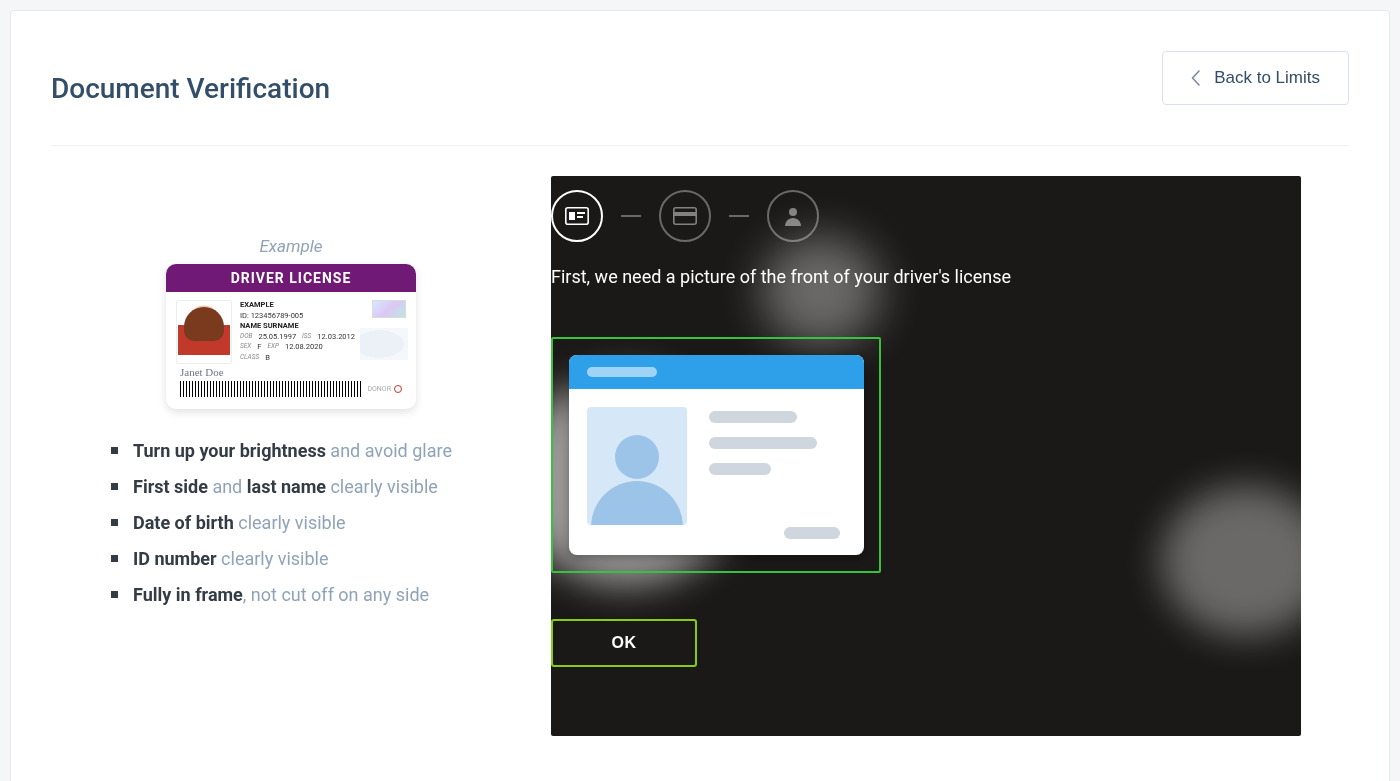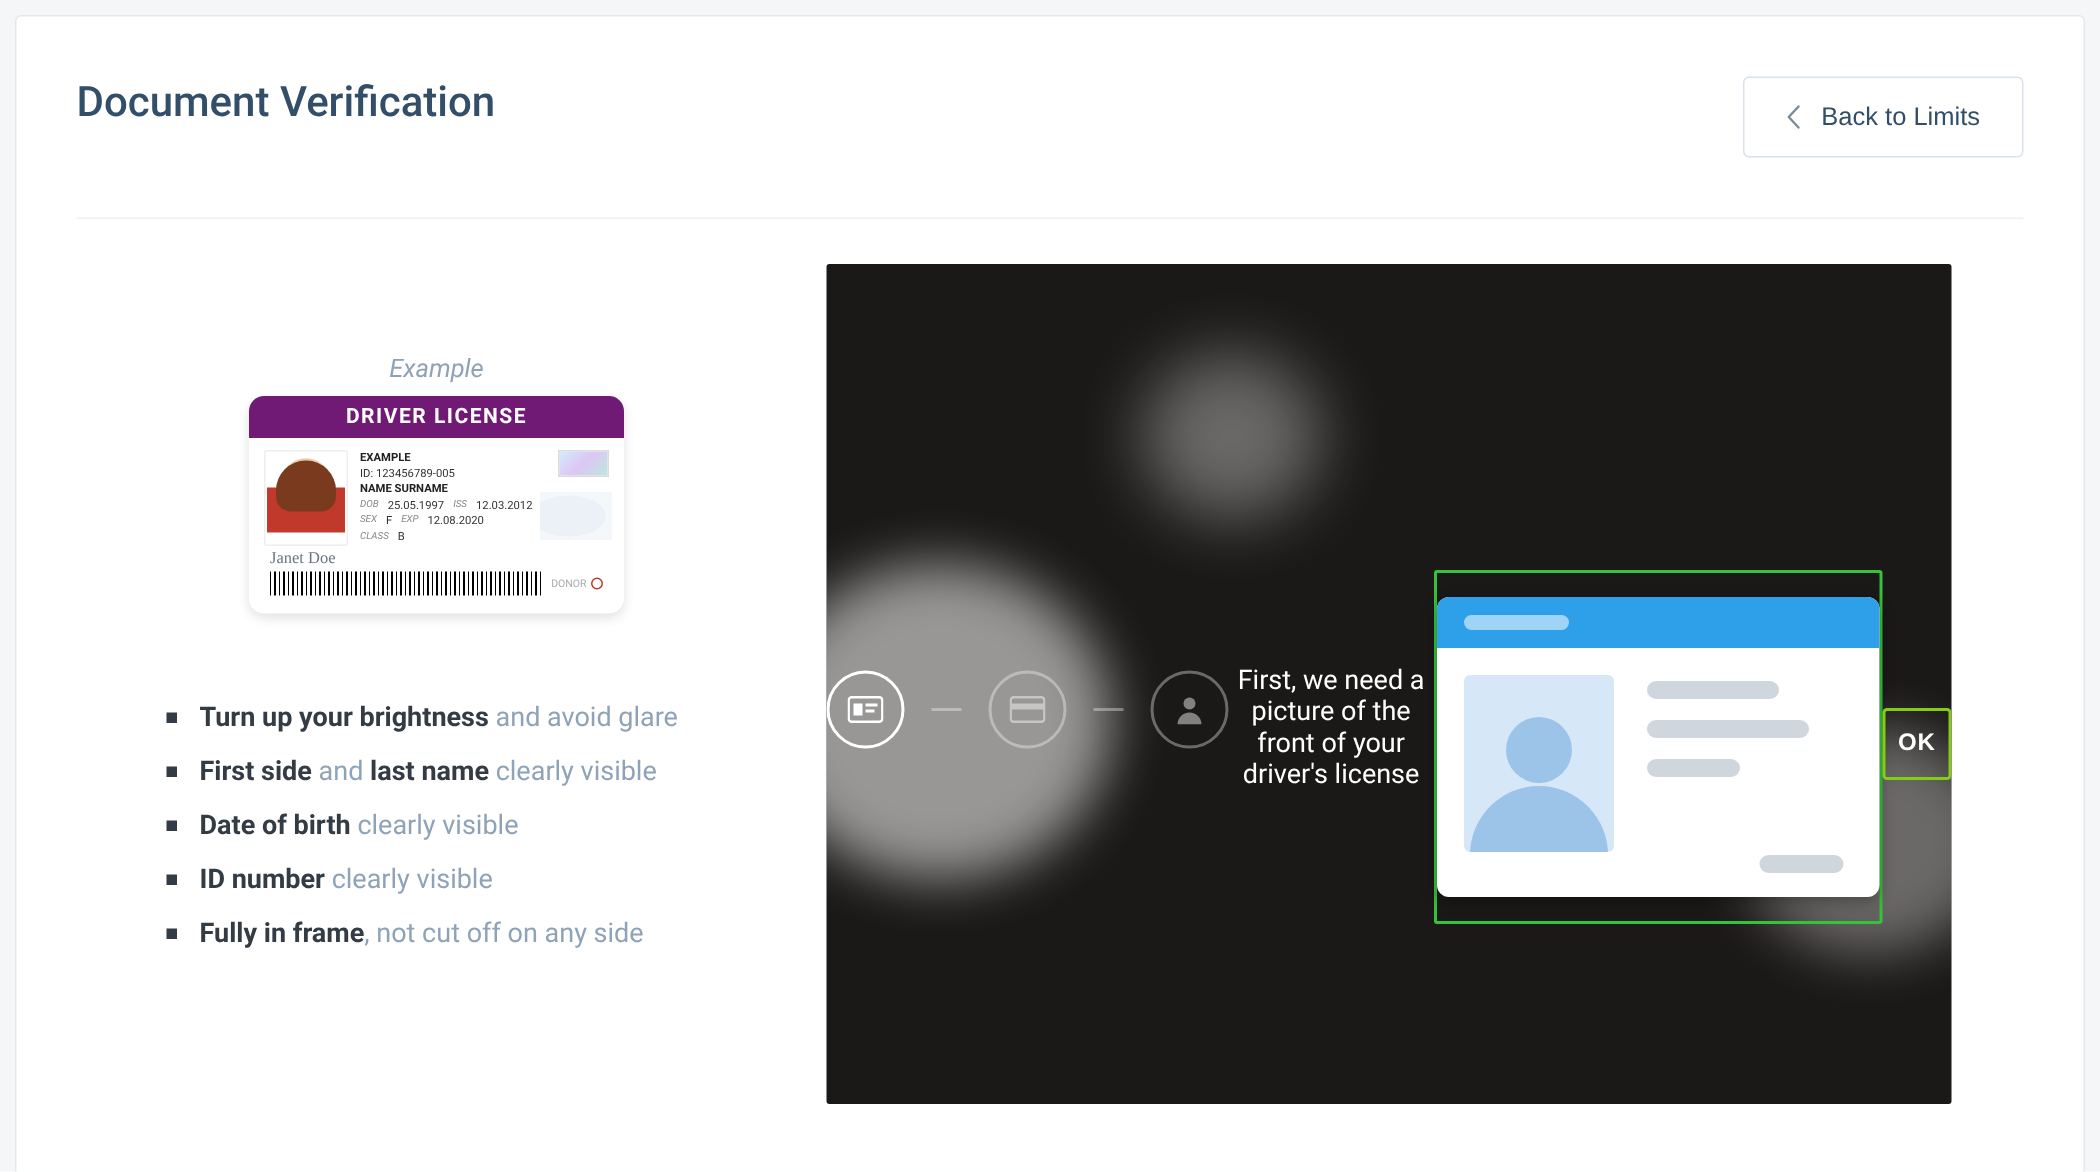--- a/index.html
+++ b/index.html
@@ -13,21 +13,21 @@
   .card {
     background: #ffffff;
     border: 1px solid #e3e8ee;
     border-radius: 4px;
     padding: 40px 40px 50px 40px;
     min-height: 760px;
   }
   .header {
     display: flex;
     justify-content: space-between;
-    align-items: flex-start;
+    align-items: flex-end;
     padding-bottom: 40px;
     border-bottom: 1px solid #eef1f4;
     margin-bottom: 30px;
   }
   .title {
     font-size: 28px;
     font-weight: 500;
     color: #334e68;
   }
   .back-btn {
@@ -126,21 +126,21 @@
   .dl-foot { display:flex; align-items:center; gap:6px; padding: 0 4px 2px 4px;}
   .barcode {
     flex:1; height:16px;
     background: repeating-linear-gradient(90deg,#000 0 1px, transparent 1px 3px);
   }
   .donor {
     font-size:7px; color:#aaa; display:flex; align-items:center; gap:3px;
   }
   .donor .dot { width:8px;height:8px;border:1px solid #c0392b;border-radius:50%; }
 
-  .tips { margin-top: 52px; padding-left: 60px; }
+  .tips { margin-top: 24px; padding-left: 60px; }
   .tips li {
     color: #8fa3b8;
     font-size: 18px;
     line-height: 2.0;
     list-style: none;
     position: relative;
     padding-left: 22px;
   }
   .tips li::before {
     content:"";
@@ -150,22 +150,22 @@
   .tips b { font-weight:700; color:#333b44; }
 
   
   .camera {
     background: #1b1917;
     border-radius: 2px;
     height: 560px;
     width: 750px;
     position: relative;
     overflow: hidden;
-    display:flex; flex-direction:row; align-items:center;
-    padding-top: 34px;
+    display:flex; flex-direction:column; align-items:flex-start;
+    padding-top: 14px;
   }
   
   .camera::before, .camera::after {
     content:""; position:absolute; border-radius:50%;
     filter: blur(18px);
   }
   .camera::before {
     width:230px;height:210px; left:-40px; top:200px;
     background: rgba(255,255,255,0.55);
   }

